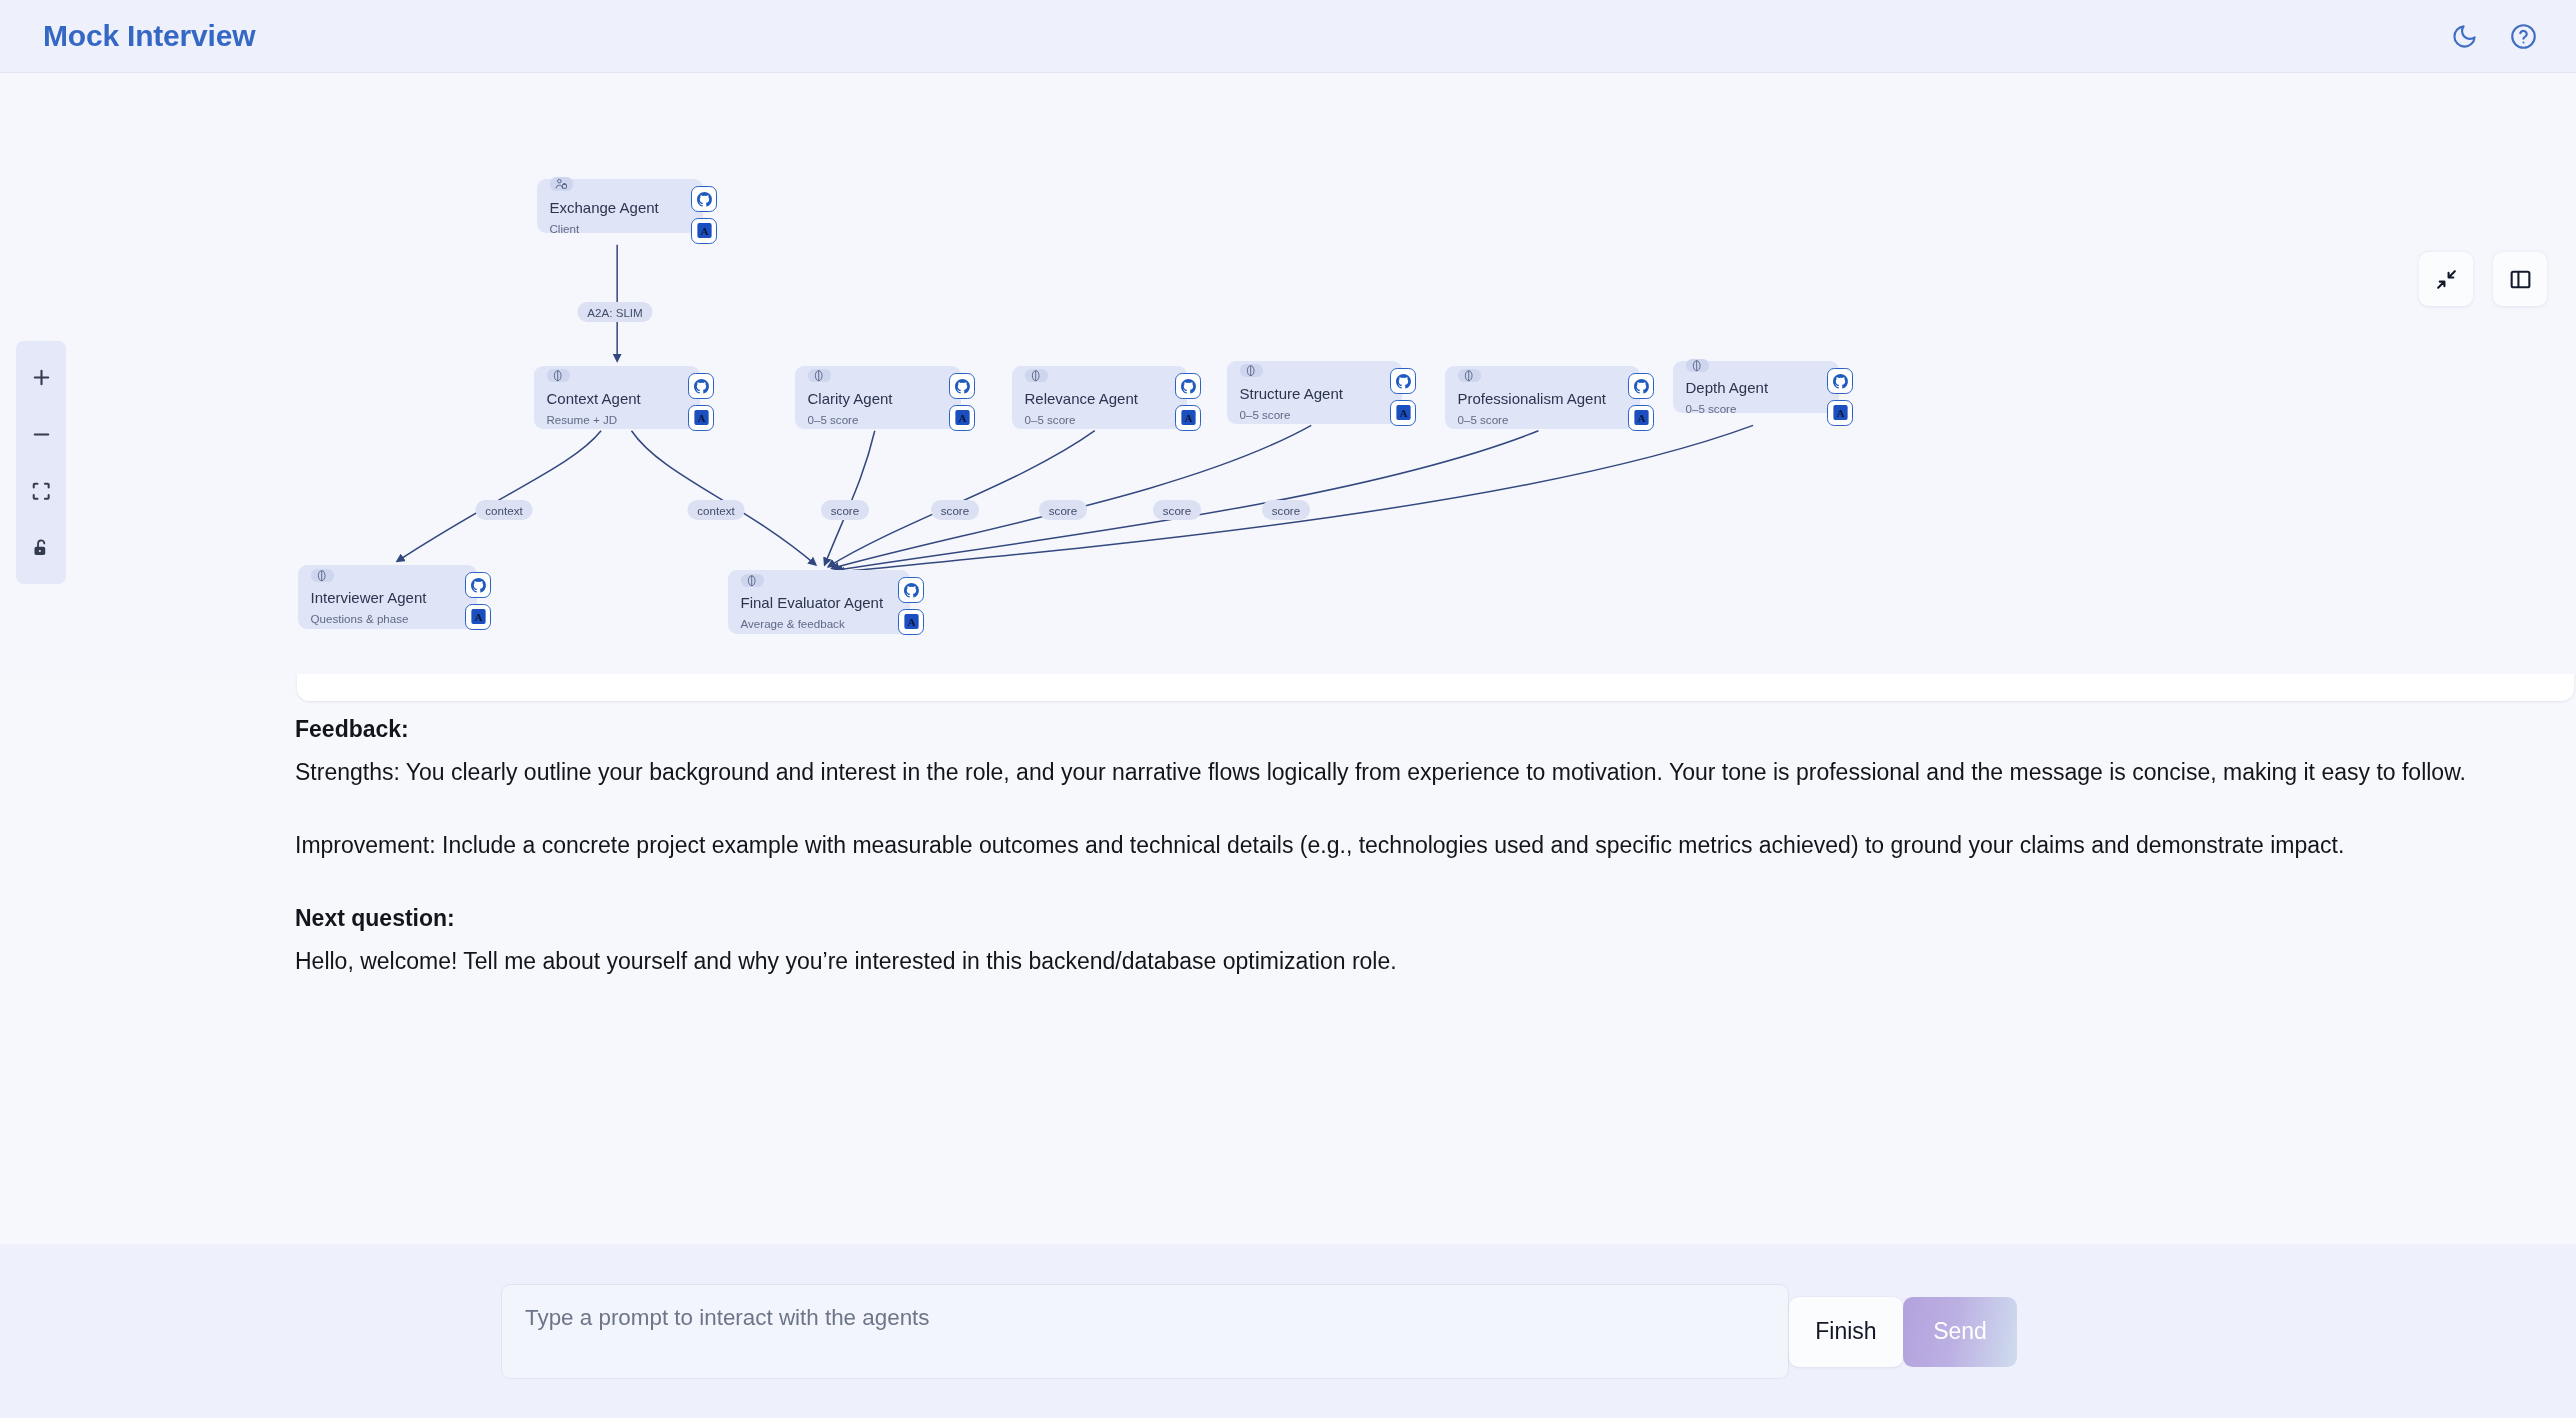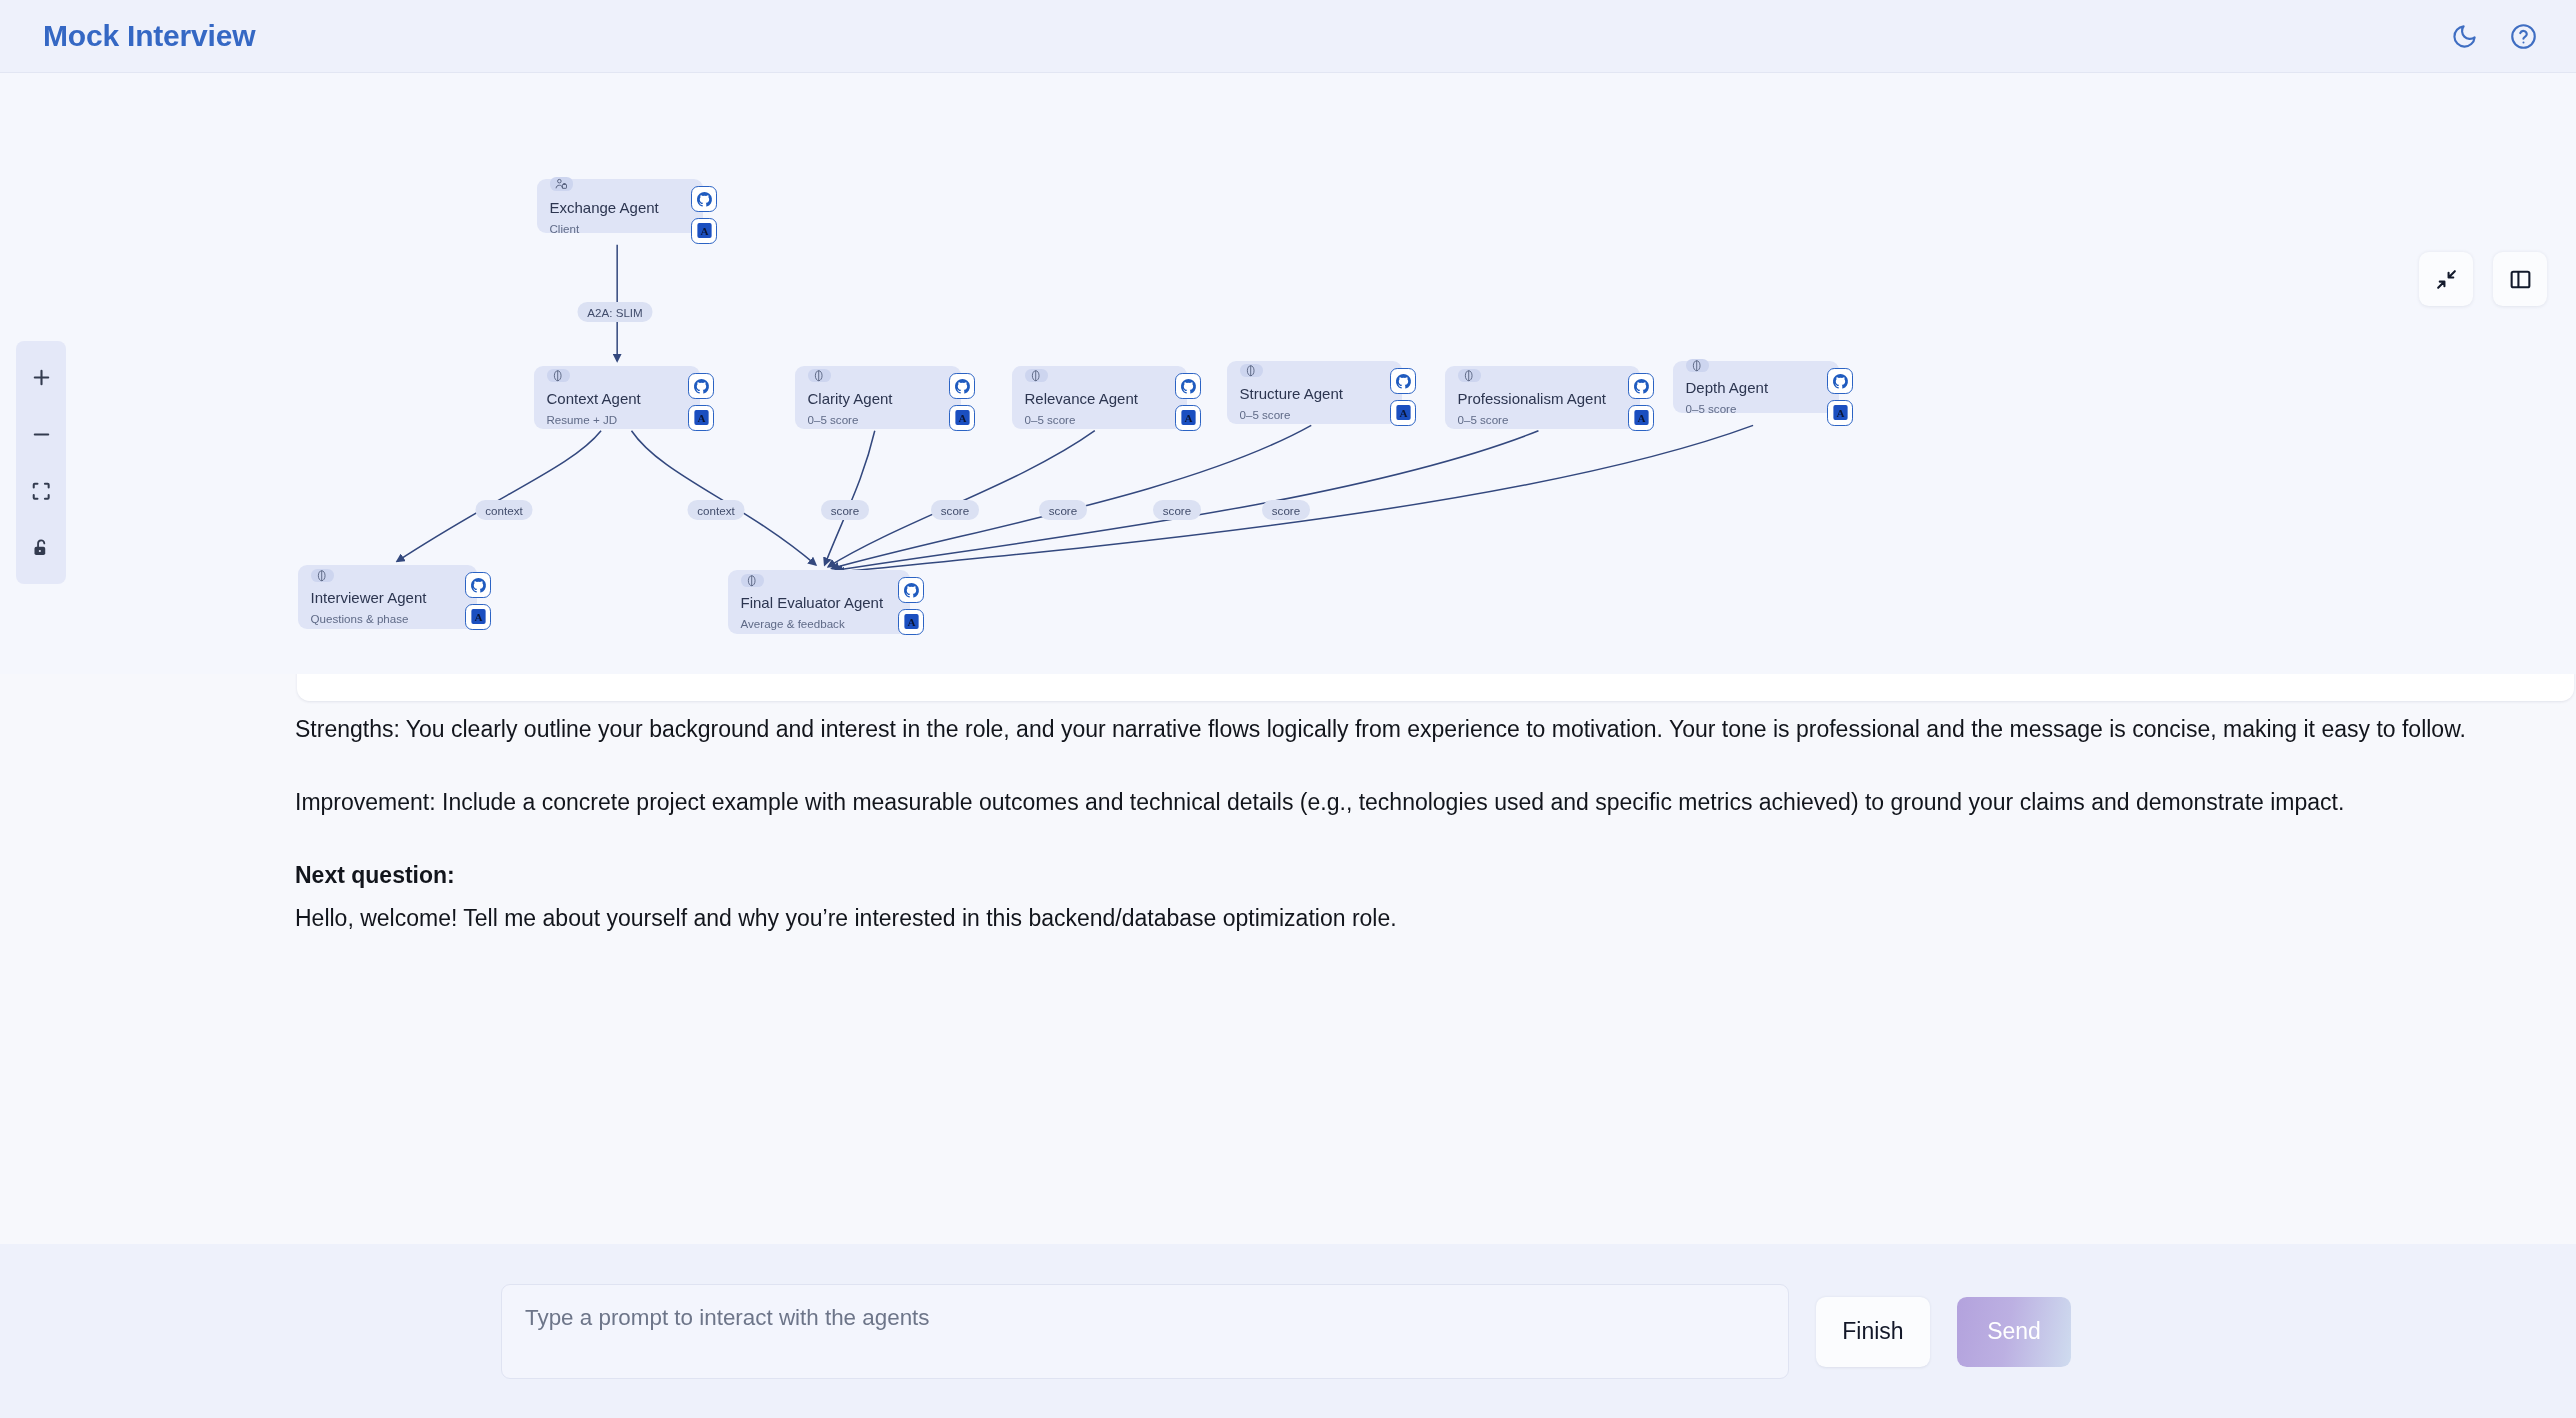--- a/index.html
+++ b/index.html
@@ -127,21 +127,20 @@
   .msg-body p { margin: 0 0 30px 0; }
   .msg-body p:last-child { margin-bottom: 0; }
   .msg-body .strong { font-weight: 700; }
 
   
   .composer {
     flex: 0 0 175px; height: 175px;
     background: #eef1fb;
     display: flex; align-items: center;
     padding: 0 57px 0 501px;
-    gap: 27px;
   }
   .prompt-box {
     flex: 1 1 auto; height: 95px; max-width: 1288px;
     background: #f3f5fd;
     border: 1.3px solid #dfe3f2;
     border-radius: 9px;
     padding: 19.7px 23px;
     font-size: 22.4px; color: #6d7589;
     font-family: "Liberation Sans", sans-serif;
     resize: none;
@@ -476,20 +475,21 @@
           <rect x="3.5" y="4.5" width="17" height="15" rx="1.6"></rect>
           <path d="M10 4.5v15"></path>
         </svg>
       </div>
     </div>
   </div>
 
   <div class="transcript">
     <div class="msg-card"></div>
     <div class="msg-body" id="transcript-body">
+        <p class="strong" style="margin-bottom: 0px;">Feedback:</p>
         <p style="margin-top: 0px;">Strengths: You clearly outline your background and interest in the role, and your narrative flows logically from experience to motivation. Your tone is professional and the message is concise, making it easy to follow.</p>
         <p>Improvement: Include a concrete project example with measurable outcomes and technical details (e.g., technologies used and specific metrics achieved) to ground your claims and demonstrate impact.</p>
         <p class="strong" style="margin-bottom: 0px; margin-top: 0px;">Next question:</p>
         <p style="margin-top: 0px;">Hello, welcome! Tell me about yourself and why you’re interested in this backend/database optimization role.</p>
       </div>
   </div>
 
   <div class="composer">
     <textarea class="prompt-box" placeholder="Type a prompt to interact with the agents" style=""></textarea>
     <button class="btn btn-finish">Finish</button>

